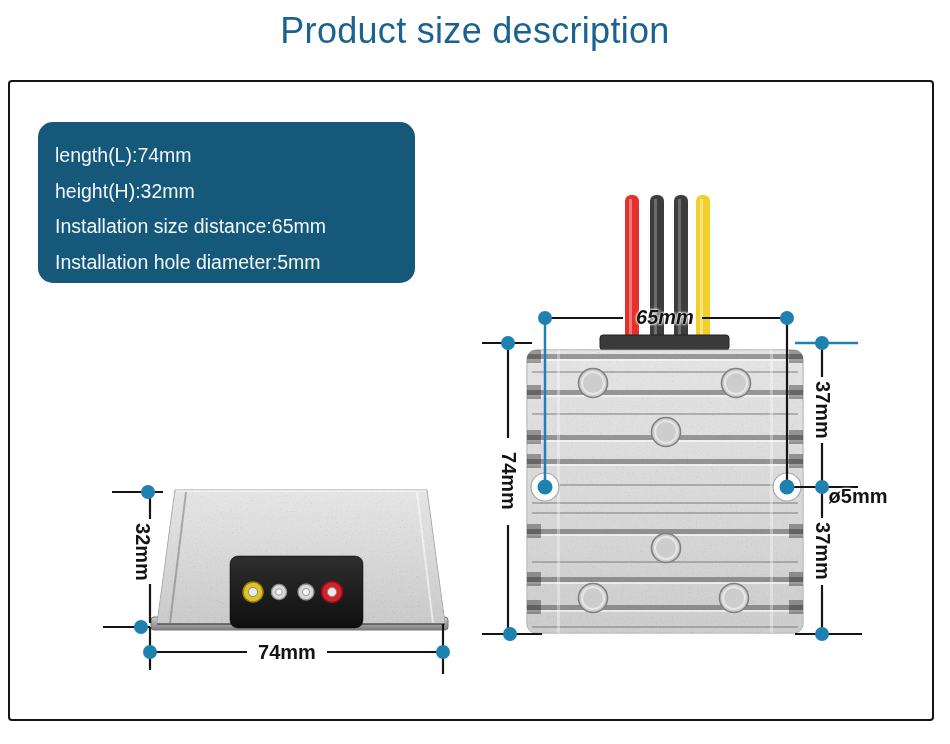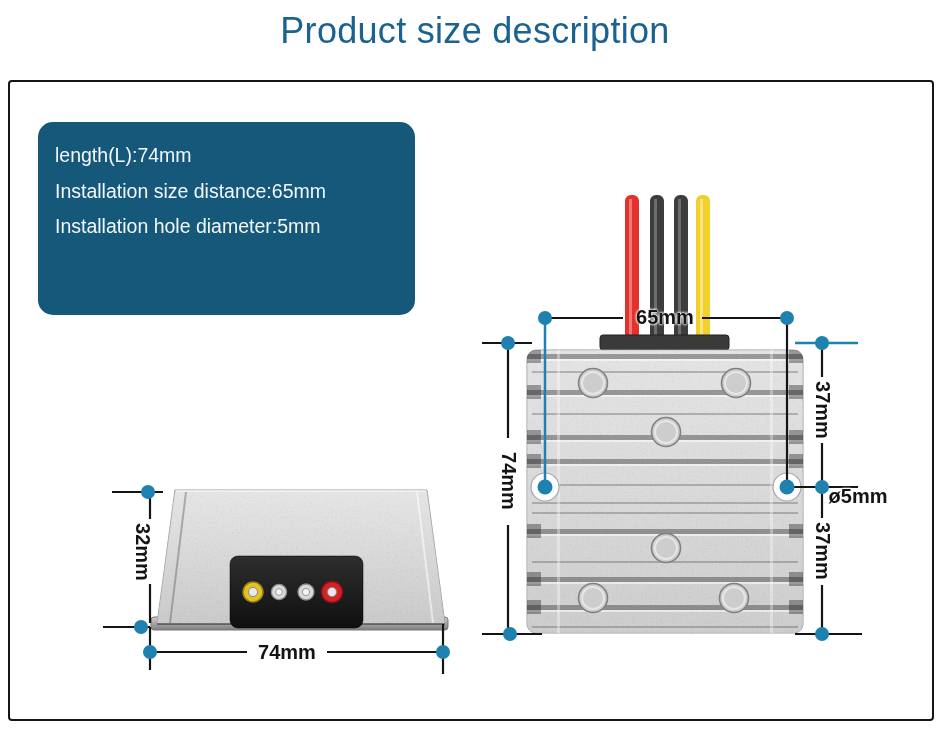--- a/index.html
+++ b/index.html
@@ -10,21 +10,21 @@
   .page-title{
     position:absolute;left:0;top:10px;width:100%;margin:0;
     text-align:center;font-size:36px;font-weight:normal;color:#1a6290;
     letter-spacing:0.3px;
   }
   .frame{
     position:absolute;left:8px;top:80px;width:926px;height:641px;
     border:2px solid #151515;border-radius:4px;box-sizing:border-box;
   }
   .spec-box{
-    position:absolute;left:38px;top:122px;width:377px;height:193px;
+    position:absolute;left:38px;top:122px;width:377px;height:161px;
     background:#15587a;border-radius:15px;box-sizing:border-box;
     padding:16px 16px 0 17px;color:#f2f8fb;
   }
   .spec-line{
     height:35.5px;line-height:35.5px;font-size:19.5px;white-space:nowrap;
   }
   svg.art{position:absolute;}
   .dim{
     position:absolute;font-size:20px;font-weight:bold;color:#141414;
     white-space:nowrap;transform:translate(-50%,-50%);
@@ -36,20 +36,21 @@
 <body>
 
 <div class="canvas">
 
   <h1 class="page-title">Product size description</h1>
 
   <div class="frame"></div>
 
   <div class="spec-box">
     <div class="spec-line">length(L):74mm</div>
+    <div class="spec-line">height(H):32mm</div>
     <div class="spec-line">Installation size distance:65mm</div>
     <div class="spec-line">Installation hole diameter:5mm</div>
   </div>
 
   <svg class="art" style="left:95px;top:480px;" width="380" height="215" viewBox="0 0 380 215">
     <defs>
       <linearGradient id="metalA" x1="0" y1="0" x2="0" y2="1">
         <stop offset="0" stop-color="#d8d8d8"></stop>
           <stop offset="0.55" stop-color="#c2c2c2"></stop>
           <stop offset="1" stop-color="#aeaeae"></stop>
@@ -253,19 +254,19 @@
       <circle cx="327" cy="302" r="7.5"></circle>
       <circle cx="362" cy="302" r="7"></circle>
       <circle cx="50" cy="449" r="7"></circle>
       <circle cx="362" cy="449" r="7"></circle>
     </g>
   </svg>
 
   <span class="dim rot" style="left:142px;top:552px;">32mm</span>
   <span class="dim" style="left:287px;top:652px;">74mm</span>
 
-  <span class="dim" style="left:665px;top:317px;">65mm</span>
+  <span class="dim" style="left:665px;top:317px;font-style:italic;">65mm</span>
   <span class="dim rot" style="left:508px;top:481px;">74mm</span>
   <span class="dim rot" style="left:822px;top:410px;">37mm</span>
   <span class="dim" style="left:858px;top:496px;">ø5mm</span>
   <span class="dim rot" style="left:822px;top:551px;">37mm</span>
 
 </div>
 
 </body></html>

